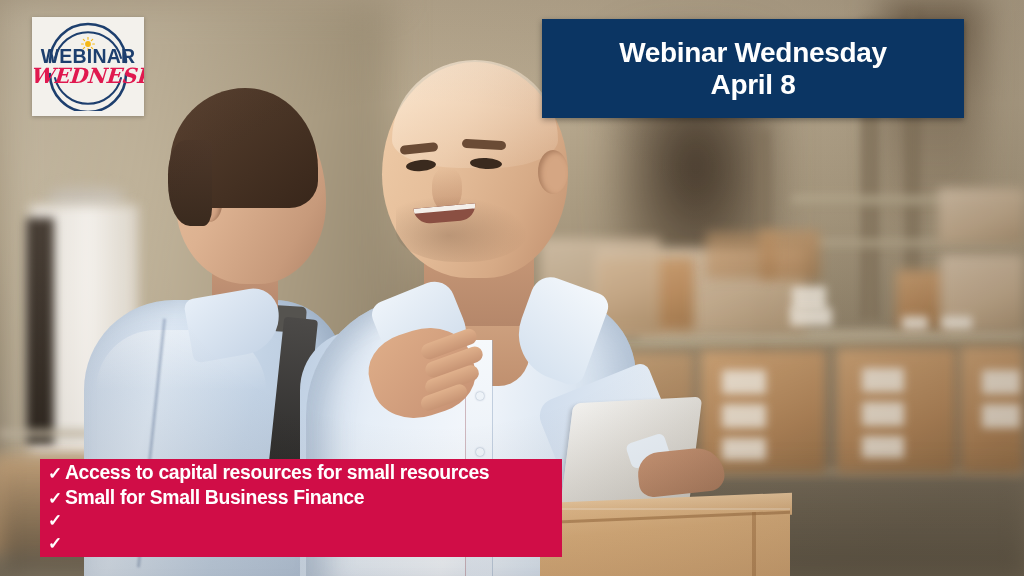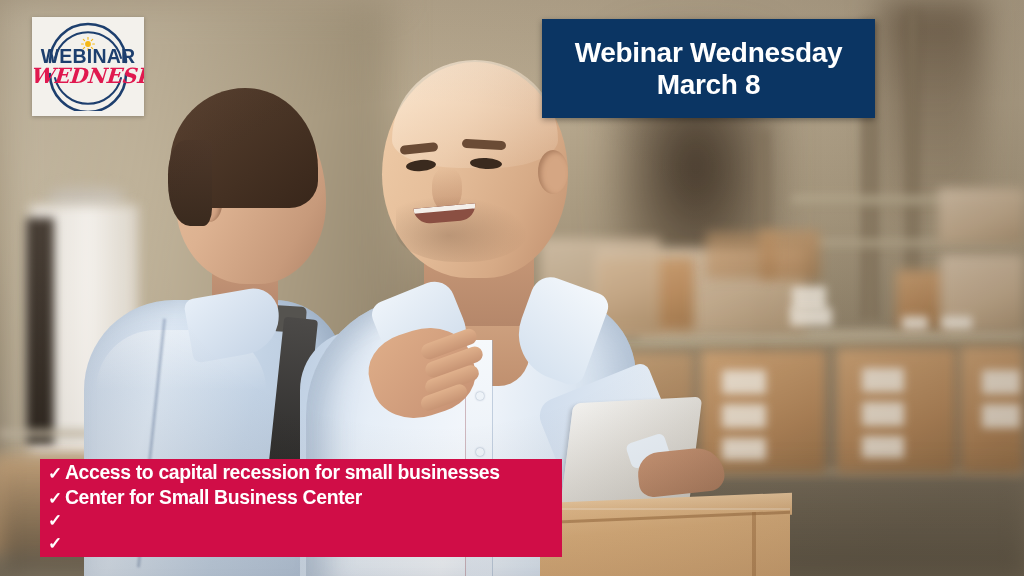--- a/index.html
+++ b/index.html
@@ -339,21 +339,21 @@
     font-weight:700; font-style:italic; font-size:21px;
     color:#e0194f;
     letter-spacing:-.4px;
     line-height:1;
     transform: skewX(-6deg);
   }
   .logo-sun { position:absolute; left:49px; top:20px; width:14px; height:14px; }
 
   
   .date-panel {
-    position:absolute; left:542px; top:19px; width:333px; height:99px;
+    position:absolute; left:542px; top:19px; width:422px; height:99px;
     background:#0b3563;
     display:flex; flex-direction:column; align-items:center; justify-content:center;
     text-align:center;
     box-shadow: 0 2px 6px rgba(0,0,0,.35);
   }
   .date-line {
     color:#ffffff;
     font-family: "Liberation Sans", sans-serif;
     font-weight:700;
     font-size:28px;
@@ -512,31 +512,31 @@
         <line x1="4" y1="20" x2="6.2" y2="17.8"></line>
         <line x1="17.8" y1="6.2" x2="20" y2="4"></line>
       </g>
     </svg>
     <div class="logo-webinar">WEBINAR</div>
     <div class="logo-wednesday">WEDNESDAY</div>
   </div>
 
   <div class="date-panel">
     <div class="date-line">Webinar Wednesday</div>
-    <div class="date-line">March 8</div>
+    <div class="date-line">April 8</div>
   </div>
 
   <div class="bullets">
     <div class="bullet">
       <span class="tick">✓</span>
-      <span>Access to capital recession for small businesses</span>
+      <span>Access to capital resources for small resources</span>
     </div>
     <div class="bullet">
       <span class="tick">✓</span>
-      <span>Center for Small Business Center</span>
+      <span>Small for Small Business Finance</span>
     </div>
     <div class="bullet">
       <span class="tick">✓</span>
     </div>
     <div class="bullet">
       <span class="tick">✓</span>
     </div>
   </div>
 
 </div>

